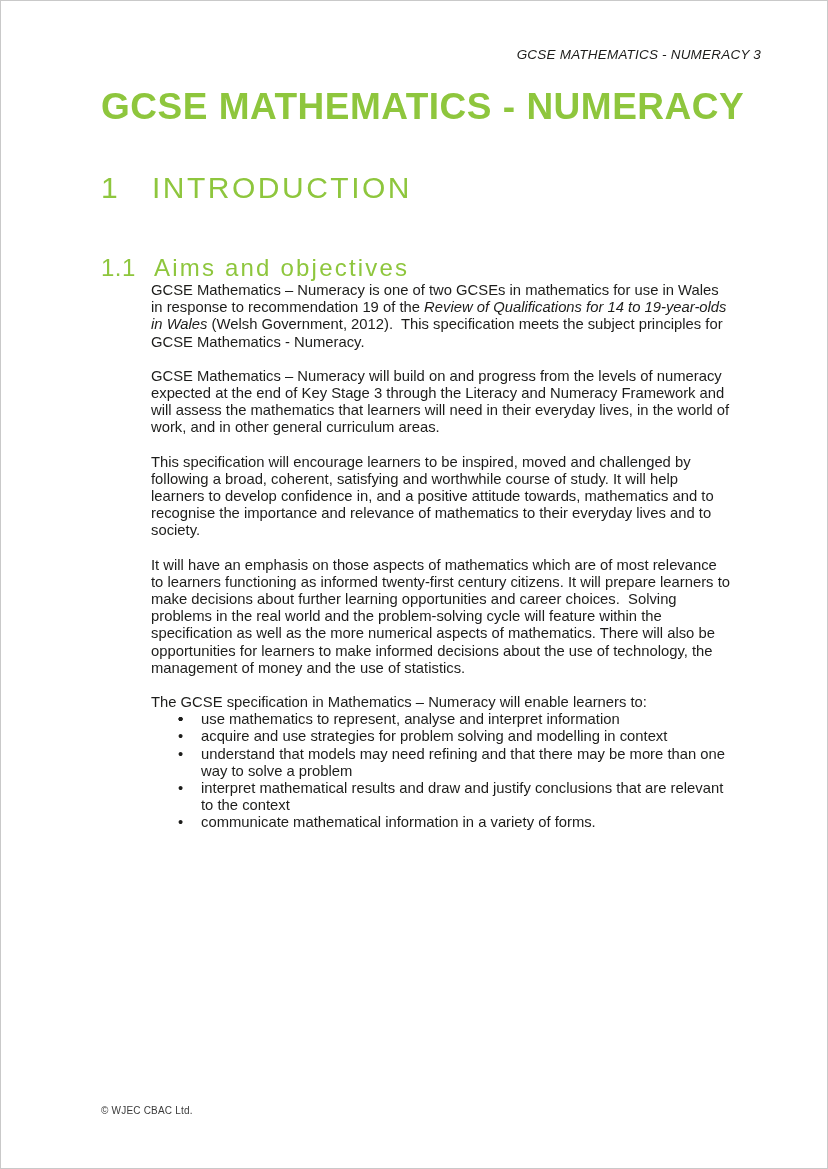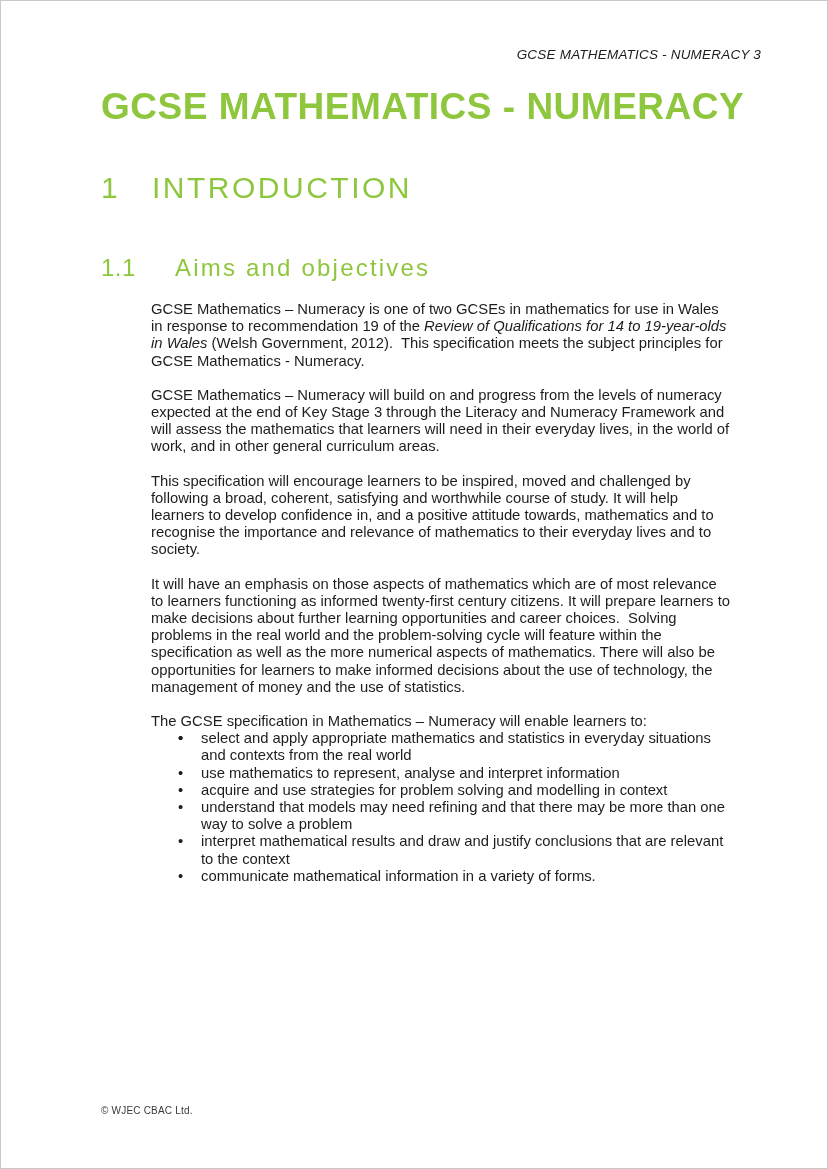--- a/index.html
+++ b/index.html
@@ -56,29 +56,27 @@
     letter-spacing: 0;
   }
   .subsection-heading {
     display: flex;
     margin-top: 49px;
     color: #8ec63d;
     font-size: 24px;
     font-weight: 300;
     line-height: 28px;
     letter-spacing: 2.2px;
-    gap: 21px;
   }
   .subsection-heading .num {
     width: 53px;
     flex: 0 0 53px;
     letter-spacing: 0.5px;
   }
   .body-block {
-    margin-top: 19px;
     margin-left: 50px;
     width: 580px;
     font-size: 14.8px;
     line-height: 17.2px;
     color: #1d1d1b;
   }
   .body-block p {
     margin: 0 0 17px 0;
     white-space: pre-wrap;
   }
@@ -144,21 +142,20 @@
       <p>It will have an emphasis on those aspects of mathematics which are of most relevance to learners functioning as informed twenty-first century citizens. It will prepare learners to make decisions about further learning opportunities and career choices.  Solving problems in the real world and the problem-solving cycle will feature within the specification as well as the more numerical aspects of mathematics. There will also be opportunities for learners to make informed decisions about the use of technology, the management of money and the use of statistics.</p>
 
       <p>The GCSE specification in Mathematics – Numeracy will enable learners to:</p>
 
       <ul class="bullet-list">
         <li>
           <span class="marker">•</span>
         </li>
         <li>
           <span class="marker">•</span>
-          <span>select and apply appropriate mathematics and statistics in everyday situations and contexts from the real world</span>
         </li>
         <li>
           <span class="marker">•</span>
           <span>use mathematics to represent, analyse and interpret information</span>
         </li>
         <li>
           <span class="marker">•</span>
           <span>acquire and use strategies for problem solving and modelling in context</span>
         </li>
         <li>

